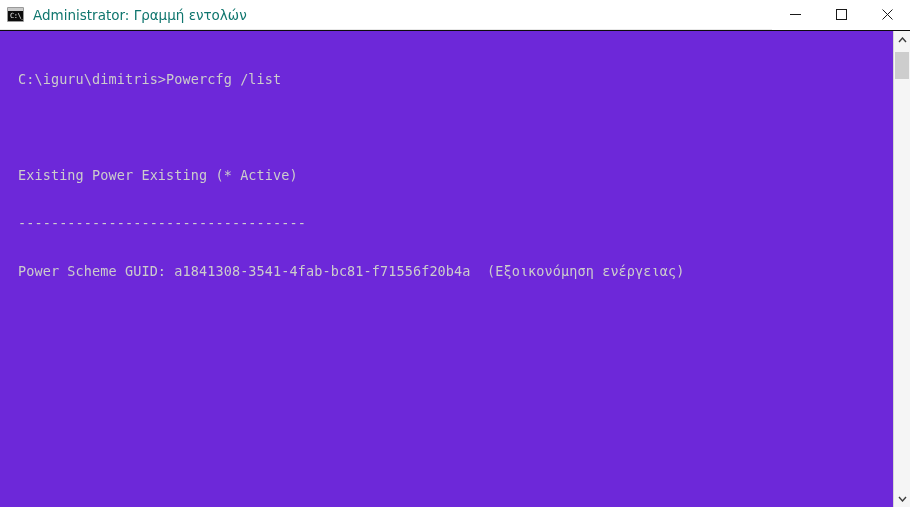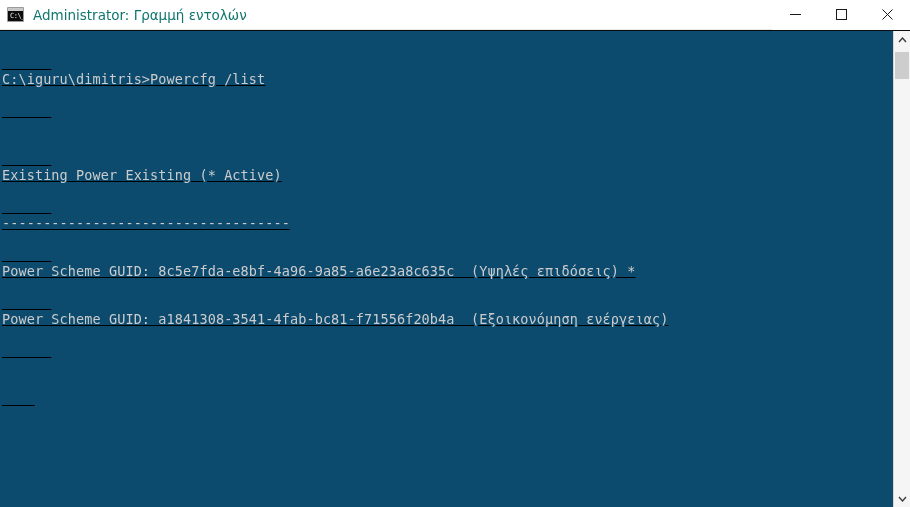--- a/index.html
+++ b/index.html
@@ -92,25 +92,24 @@
   }
   .tb-btn svg { display: block; }
 
   
   .console {
     position: absolute;
     top: 31px;
     left: 0;
     width: 893px;
     height: 476px;
-    background: #0c4a6e;
-    overflow: hidden;
-    box-sizing: border-box;
-    padding: 8px 0 0 2px;
-    text-decoration: underline;
+    background: #6d28d9;
+    overflow: hidden;
+    box-sizing: border-box;
+    padding: 8px 0 0 18px;
   }
   .console-lines {
     font-family: "DejaVu Sans Mono", monospace;
     font-size: 13.5px;
     line-height: 16px;
     color: #cccccc;
     white-space: pre;
     letter-spacing: 0.1px;
   }
   .console-lines .line {
@@ -181,21 +180,20 @@
       </div>
     </div>
   </div>
 
   <div class="console">
     <div class="console-lines">
       <div class="line">C:\iguru\dimitris&gt;Powercfg /list</div>
       <div class="line"></div>
       <div class="line">Existing Power Existing (* Active)</div>
       <div class="line">-----------------------------------</div>
-      <div class="line">Power Scheme GUID: 8c5e7fda-e8bf-4a96-9a85-a6e23a8c635c  (Υψηλές επιδόσεις) *</div>
       <div class="line">Power Scheme GUID: a1841308-3541-4fab-bc81-f71556f20b4a  (Εξοικονόμηση ενέργειας)</div>
       <div class="line"></div>
     </div>
   </div>
 
   <div class="scrollbar">
     <div class="sb-arrow up">
       <svg width="9" height="6" viewBox="0 0 9 6" aria-hidden="true">
         <path d="M1 5 L4.5 1 L8 5" fill="none" stroke="#3c3c3c" stroke-width="1.4"></path>
       </svg>

